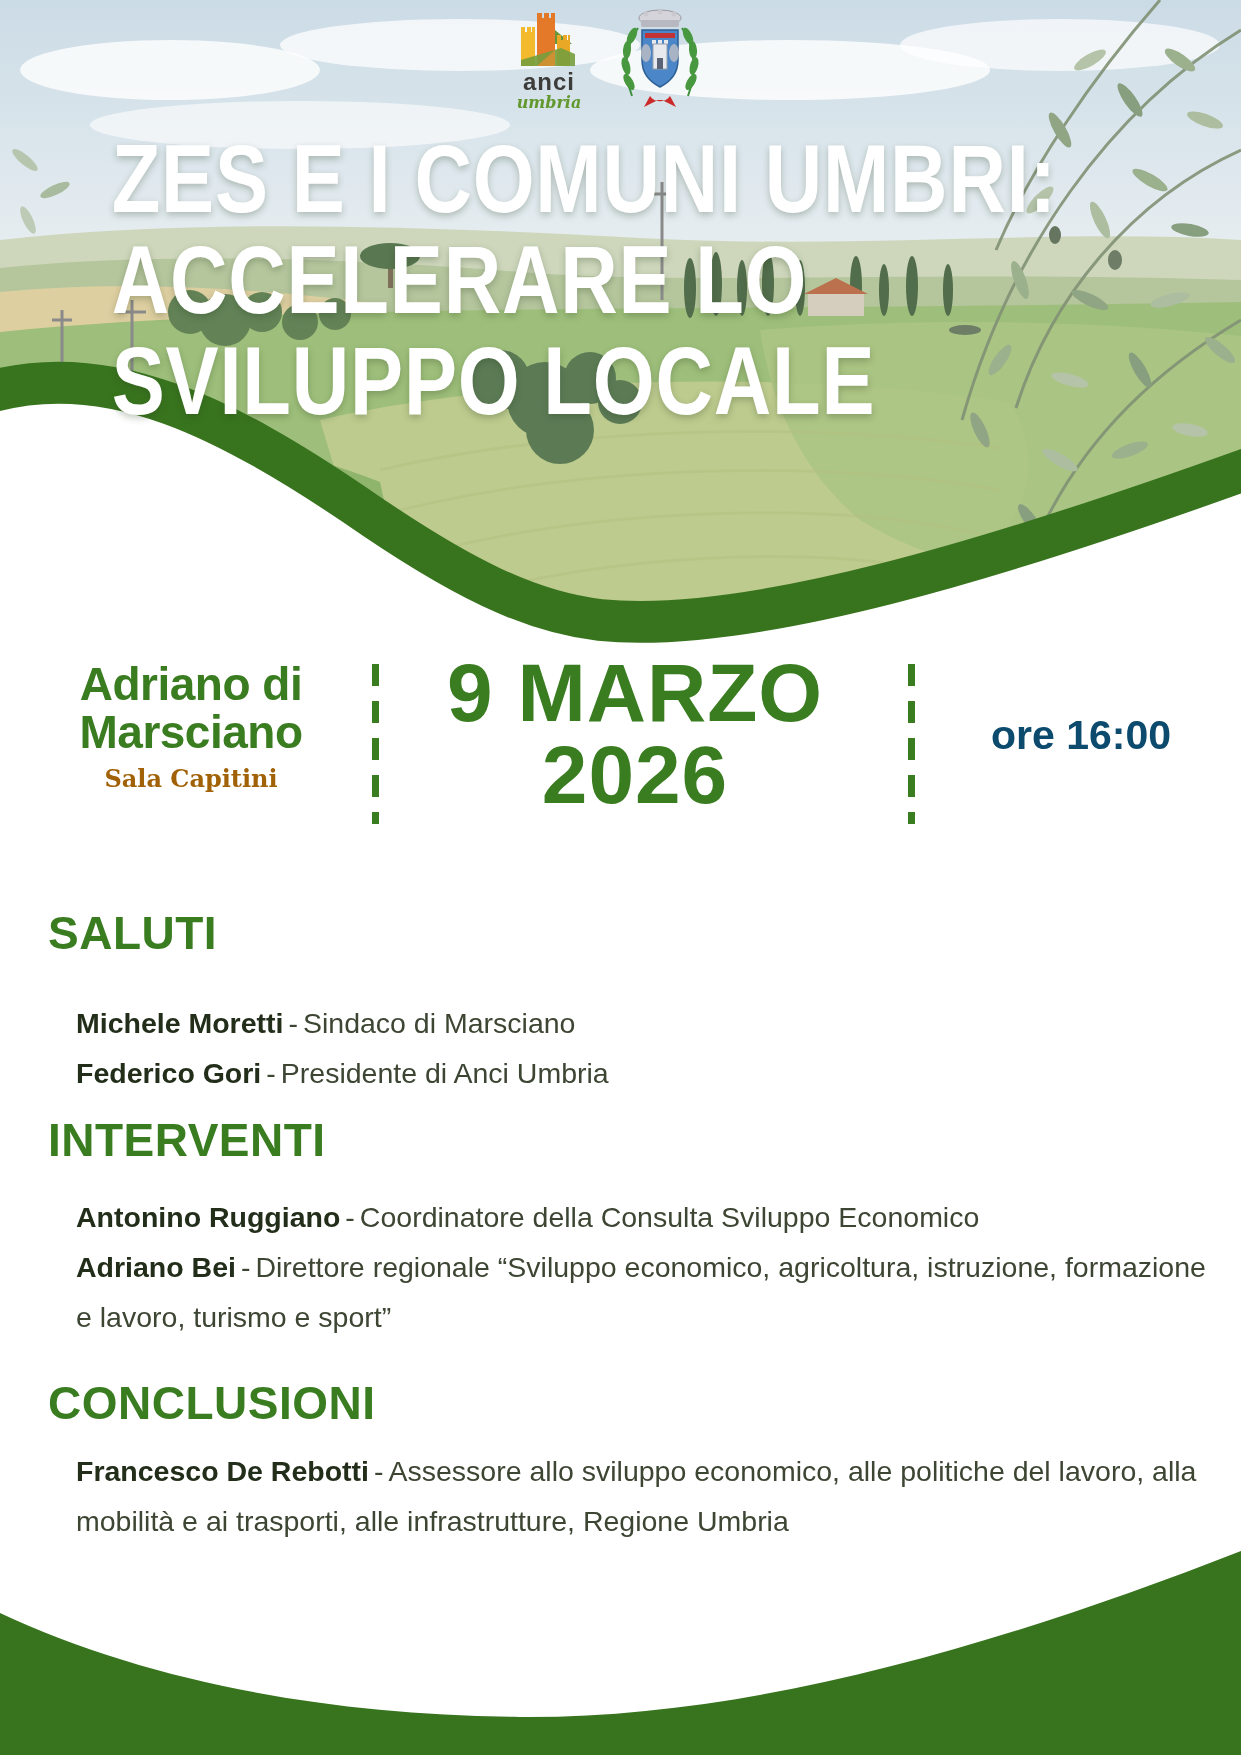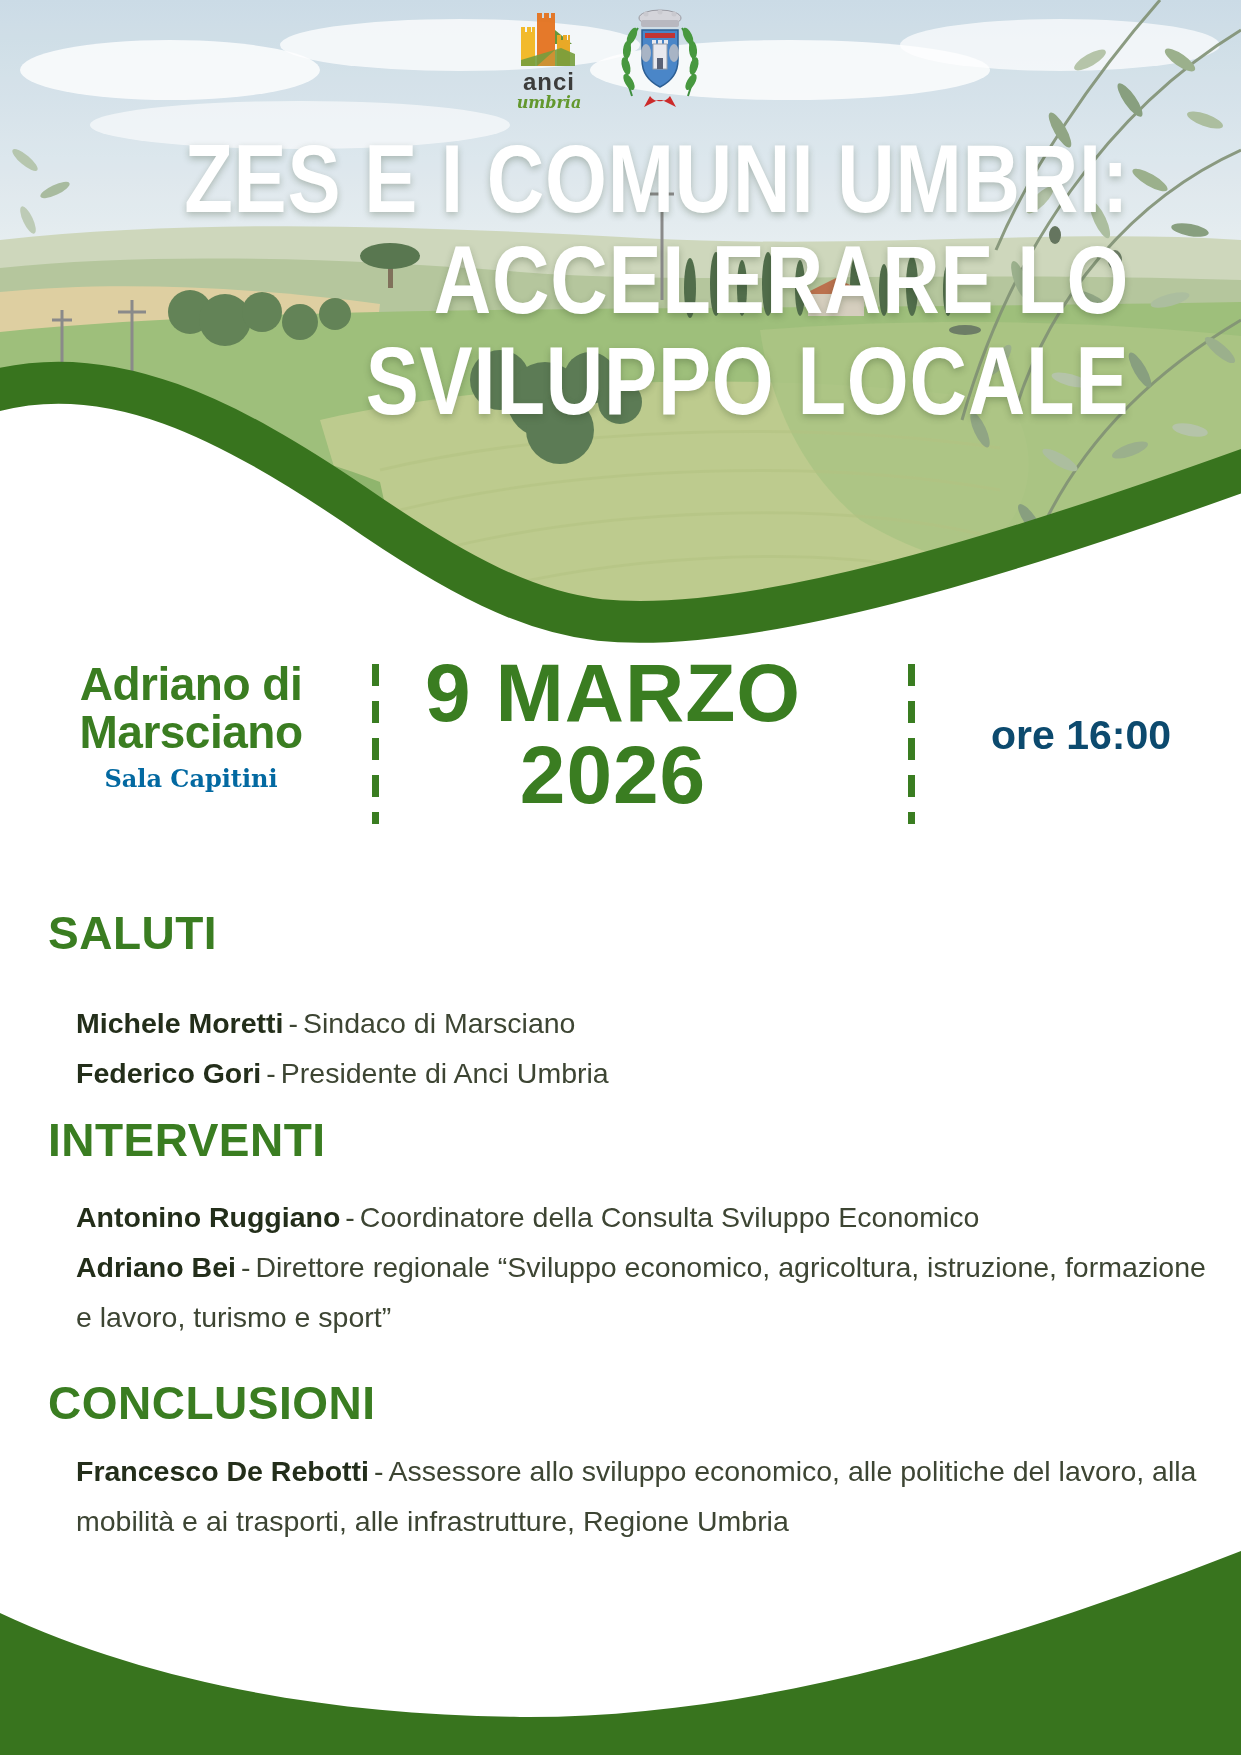--- a/index.html
+++ b/index.html
@@ -8,36 +8,36 @@
 
   
   .hero{position:absolute;left:0;top:0;width:1241px;height:665px;}
   .hero svg{display:block;}
 
   
   .logo-anci{position:absolute;left:510px;top:10px;width:78px;height:102px;}
   .logo-coa{position:absolute;left:612px;top:6px;width:96px;height:110px;}
 
   
-  .title{position:absolute;left:0;top:128px;width:1241px;text-align:right;color:#ffffff;}
+  .title{position:absolute;left:0;top:128px;width:1241px;text-align:left;color:#ffffff;}
   .title .line{display:block;font-weight:bold;font-size:97px;line-height:101px;
     letter-spacing:1px;transform:scaleX(0.82);transform-origin:center;
     text-shadow:0 3px 8px rgba(40,60,30,.28);white-space:nowrap;}
 
   
   .venue{position:absolute;left:36px;top:660px;width:310px;text-align:center;color:#3a7d21;}
   .venue .big{font-weight:bold;font-size:46px;line-height:48px;letter-spacing:-0.5px;}
-  .venue .small{font-family:"DejaVu Serif", serif;font-weight:bold;font-size:24px;margin-top:8px;color:#0369a1;}
+  .venue .small{font-family:"DejaVu Serif", serif;font-weight:bold;font-size:24px;margin-top:8px;color:#a16207;}
 
   .dashline{position:absolute;top:664px;height:160px;width:7px;
     background:repeating-linear-gradient(to bottom,#3a7d21 0 22px,transparent 22px 37px);}
   .dash1{left:372px;}
   .dash2{left:908px;}
 
-  .eventdate{position:absolute;left:393px;top:652px;width:440px;text-align:center;color:#3a7d21;}
+  .eventdate{position:absolute;left:415px;top:652px;width:440px;text-align:center;color:#3a7d21;}
   .eventdate .d{font-weight:bold;font-size:82px;line-height:82px;letter-spacing:1px;white-space:nowrap;}
 
   .eventtime{position:absolute;left:948px;top:712px;width:266px;text-align:center;color:#0c4a6e;
     font-weight:bold;font-size:41px;white-space:nowrap;}
 
   
   .section-heading{position:absolute;left:48px;width:1150px;color:#3a7d21;
     font-weight:bold;font-size:46px;letter-spacing:0.5px;}
   .items{position:absolute;left:48px;width:1148px;font-size:28.5px;line-height:50px;color:#3d4533;margin-left:28px;}
   .items .who{font-weight:bold;color:#232e1a;}

